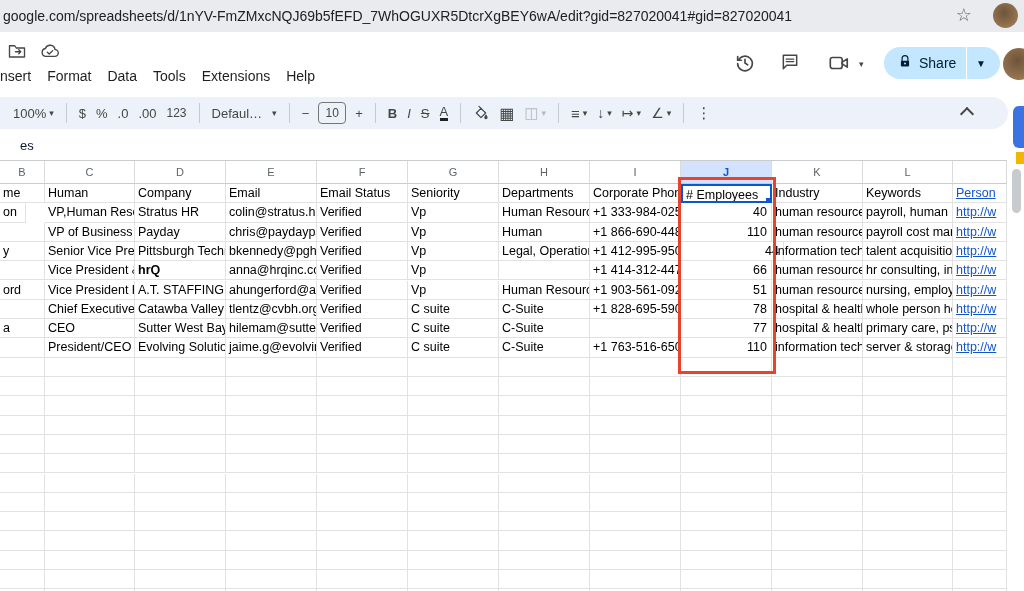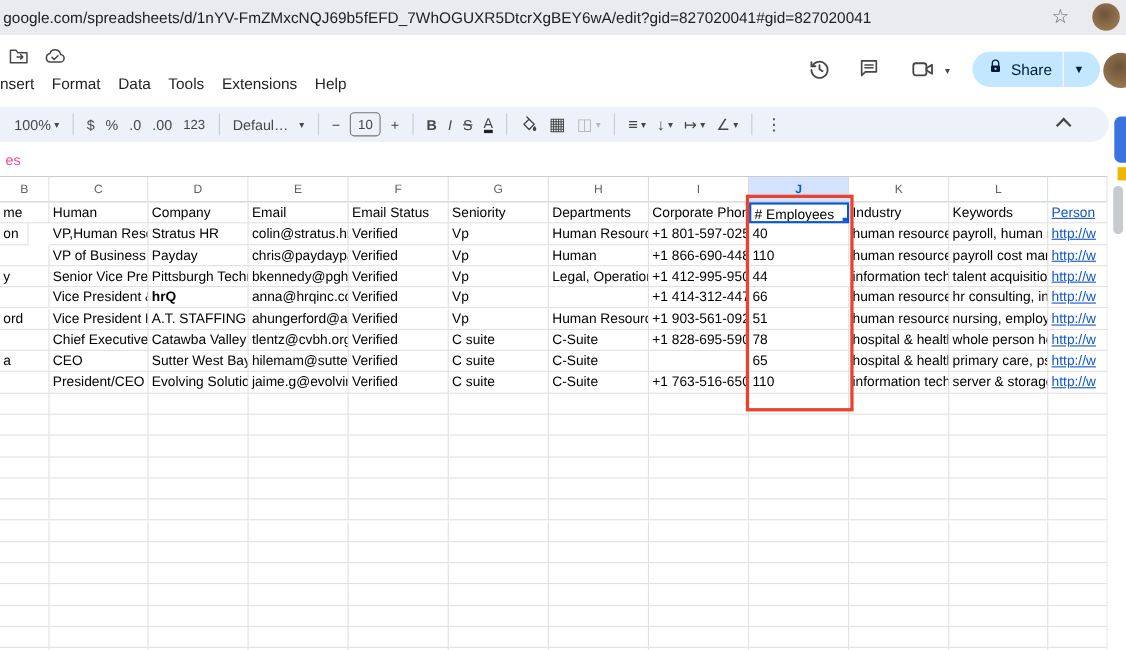--- a/index.html
+++ b/index.html
@@ -35,32 +35,32 @@
   .fs-box{border:1px solid #747775;border-radius:4px;width:26px;height:20px;line-height:20px;
     text-align:center;font-size:12px;color:#444746;margin:0 4px}
   .bold{font-weight:bold}.ital{font-style:italic}.strike{text-decoration:line-through}
   .tcolor{border-bottom:3px solid #202124;line-height:13px}
   .gray{color:#b5b8bd}
   .chev-up{position:absolute;left:978px;top:12px;width:8px;height:8px;border-left:2px solid #444746;
     border-top:2px solid #444746;transform:rotate(45deg)}
   
   .formula-row{position:absolute;left:0;top:130px;width:1024px;height:30px;background:#fff;
     display:flex;align-items:center}
-  .formula-text{font-size:13px;color:#ec4899;margin-left:5px}
+  .formula-text{font-size:13px;color:#0f172a;margin-left:20px}
   
   .sheet{position:absolute;left:0;top:160px;width:1007px;height:431px;background:#fff;
     overflow:hidden;border-top:1px solid #c9cccf}
   .chead{position:absolute;top:0;height:23px;line-height:23px;text-align:center;font-size:11px;
     color:#5f6368;background:#fff;border-right:1px solid #d9dbdd;border-bottom:1px solid #c9cccf;
     box-sizing:border-box}
   .chead.sel{background:#d3e3fd;color:#0b57d0;font-weight:700}
   .cell{position:absolute;font-size:12.5px;color:#000;line-height:19.3px;padding:0 3px;
     border-right:1px solid #e2e2e2;border-bottom:1px solid #e2e2e2;box-sizing:border-box;
     white-space:nowrap;overflow:hidden;background:transparent}
-  .cell.num{text-align:left;padding-right:4px}
+  .cell.num{text-align:right;padding-right:4px}
   .cell.link{color:#1155cc;text-decoration:underline}
   .cell.selcell{border:2px solid #0b57d0;z-index:4}
   .fill-handle{position:absolute;right:-2px;bottom:-3px;width:6px;height:6px;background:#0b57d0;z-index:5}
   
   .red-rect{position:absolute;left:678px;top:177px;width:98px;height:197px;border:3px solid #e8432d;
     box-sizing:border-box;z-index:10;pointer-events:none}
   .right-strip{position:absolute;left:1007px;top:160px;width:17px;height:431px;background:#fff;z-index:6}
   .frag-blue{position:absolute;left:1013px;top:106px;width:11px;height:42px;background:#3b74e0;
     border-radius:6px 0 0 6px;z-index:7}
   .frag-yellow{position:absolute;left:1016px;top:152px;width:8px;height:12px;background:#f2b600;z-index:7}
@@ -227,21 +227,21 @@
     <div class="cell" style="left: 772px; width: 91px; top: 23px; height: 19.3px;">Industry</div>
     <div class="cell" style="left: 863px; width: 90px; top: 23px; height: 19.3px;">Keywords</div>
     <div class="cell link" style="left: 953px; width: 54px; top: 23px; height: 19.3px;">Person</div>
     <div class="cell" style="left: 0px; width: 26px; top: 42.3px; height: 19.3px;">on</div>
     <div class="cell" style="left: 45px; width: 90px; top: 42.3px; height: 19.3px;">VP,Human Reso</div>
     <div class="cell" style="left: 135px; width: 91px; top: 42.3px; height: 19.3px;">Stratus HR</div>
     <div class="cell" style="left: 226px; width: 91px; top: 42.3px; height: 19.3px;">colin@stratus.hr</div>
     <div class="cell" style="left: 317px; width: 91px; top: 42.3px; height: 19.3px;">Verified</div>
     <div class="cell" style="left: 408px; width: 91px; top: 42.3px; height: 19.3px;">Vp</div>
     <div class="cell" style="left: 499px; width: 91px; top: 42.3px; height: 19.3px;">Human Resourc</div>
-    <div class="cell" style="left: 590px; width: 91px; top: 42.3px; height: 19.3px;">+1 801-597-025</div>
+    <div class="cell" style="left: 590px; width: 91px; top: 42.3px; height: 19.3px;">+1 333-984-025</div>
     <div class="cell num" style="left: 681px; width: 91px; top: 42.3px; height: 19.3px;">40</div>
     <div class="cell" style="left: 772px; width: 91px; top: 42.3px; height: 19.3px;">human resource</div>
     <div class="cell" style="left: 863px; width: 90px; top: 42.3px; height: 19.3px;">payroll, human r</div>
     <div class="cell link" style="left: 953px; width: 54px; top: 42.3px; height: 19.3px;">http://w</div>
     <div class="cell" style="left: 0px; width: 45px; top: 61.6px; height: 19.3px;"></div>
     <div class="cell" style="left: 45px; width: 90px; top: 61.6px; height: 19.3px;">VP of Business I</div>
     <div class="cell" style="left: 135px; width: 91px; top: 61.6px; height: 19.3px;">Payday</div>
     <div class="cell" style="left: 226px; width: 91px; top: 61.6px; height: 19.3px;">chris@paydaypa</div>
     <div class="cell" style="left: 317px; width: 91px; top: 61.6px; height: 19.3px;">Verified</div>
     <div class="cell" style="left: 408px; width: 91px; top: 61.6px; height: 19.3px;">Vp</div>
@@ -300,21 +300,21 @@
     <div class="cell" style="left: 863px; width: 90px; top: 138.8px; height: 19.3px;">whole person he</div>
     <div class="cell link" style="left: 953px; width: 54px; top: 138.8px; height: 19.3px;">http://w</div>
     <div class="cell" style="left: 0px; width: 45px; top: 158.1px; height: 19.3px;">a</div>
     <div class="cell" style="left: 45px; width: 90px; top: 158.1px; height: 19.3px;">CEO</div>
     <div class="cell" style="left: 135px; width: 91px; top: 158.1px; height: 19.3px;">Sutter West Bay</div>
     <div class="cell" style="left: 226px; width: 91px; top: 158.1px; height: 19.3px;">hilemam@sutter</div>
     <div class="cell" style="left: 317px; width: 91px; top: 158.1px; height: 19.3px;">Verified</div>
     <div class="cell" style="left: 408px; width: 91px; top: 158.1px; height: 19.3px;">C suite</div>
     <div class="cell" style="left: 499px; width: 91px; top: 158.1px; height: 19.3px;">C-Suite</div>
     <div class="cell" style="left: 590px; width: 91px; top: 158.1px; height: 19.3px;"></div>
-    <div class="cell num" style="left: 681px; width: 91px; top: 158.1px; height: 19.3px;">65</div>
+    <div class="cell num" style="left: 681px; width: 91px; top: 158.1px; height: 19.3px;">77</div>
     <div class="cell" style="left: 772px; width: 91px; top: 158.1px; height: 19.3px;">hospital &amp; health</div>
     <div class="cell" style="left: 863px; width: 90px; top: 158.1px; height: 19.3px;">primary care, ps</div>
     <div class="cell link" style="left: 953px; width: 54px; top: 158.1px; height: 19.3px;">http://w</div>
     <div class="cell" style="left: 0px; width: 45px; top: 177.4px; height: 19.3px;"></div>
     <div class="cell" style="left: 45px; width: 90px; top: 177.4px; height: 19.3px;">President/CEO</div>
     <div class="cell" style="left: 135px; width: 91px; top: 177.4px; height: 19.3px;">Evolving Solutio</div>
     <div class="cell" style="left: 226px; width: 91px; top: 177.4px; height: 19.3px;">jaime.g@evolvin</div>
     <div class="cell" style="left: 317px; width: 91px; top: 177.4px; height: 19.3px;">Verified</div>
     <div class="cell" style="left: 408px; width: 91px; top: 177.4px; height: 19.3px;">C suite</div>
     <div class="cell" style="left: 499px; width: 91px; top: 177.4px; height: 19.3px;">C-Suite</div>

